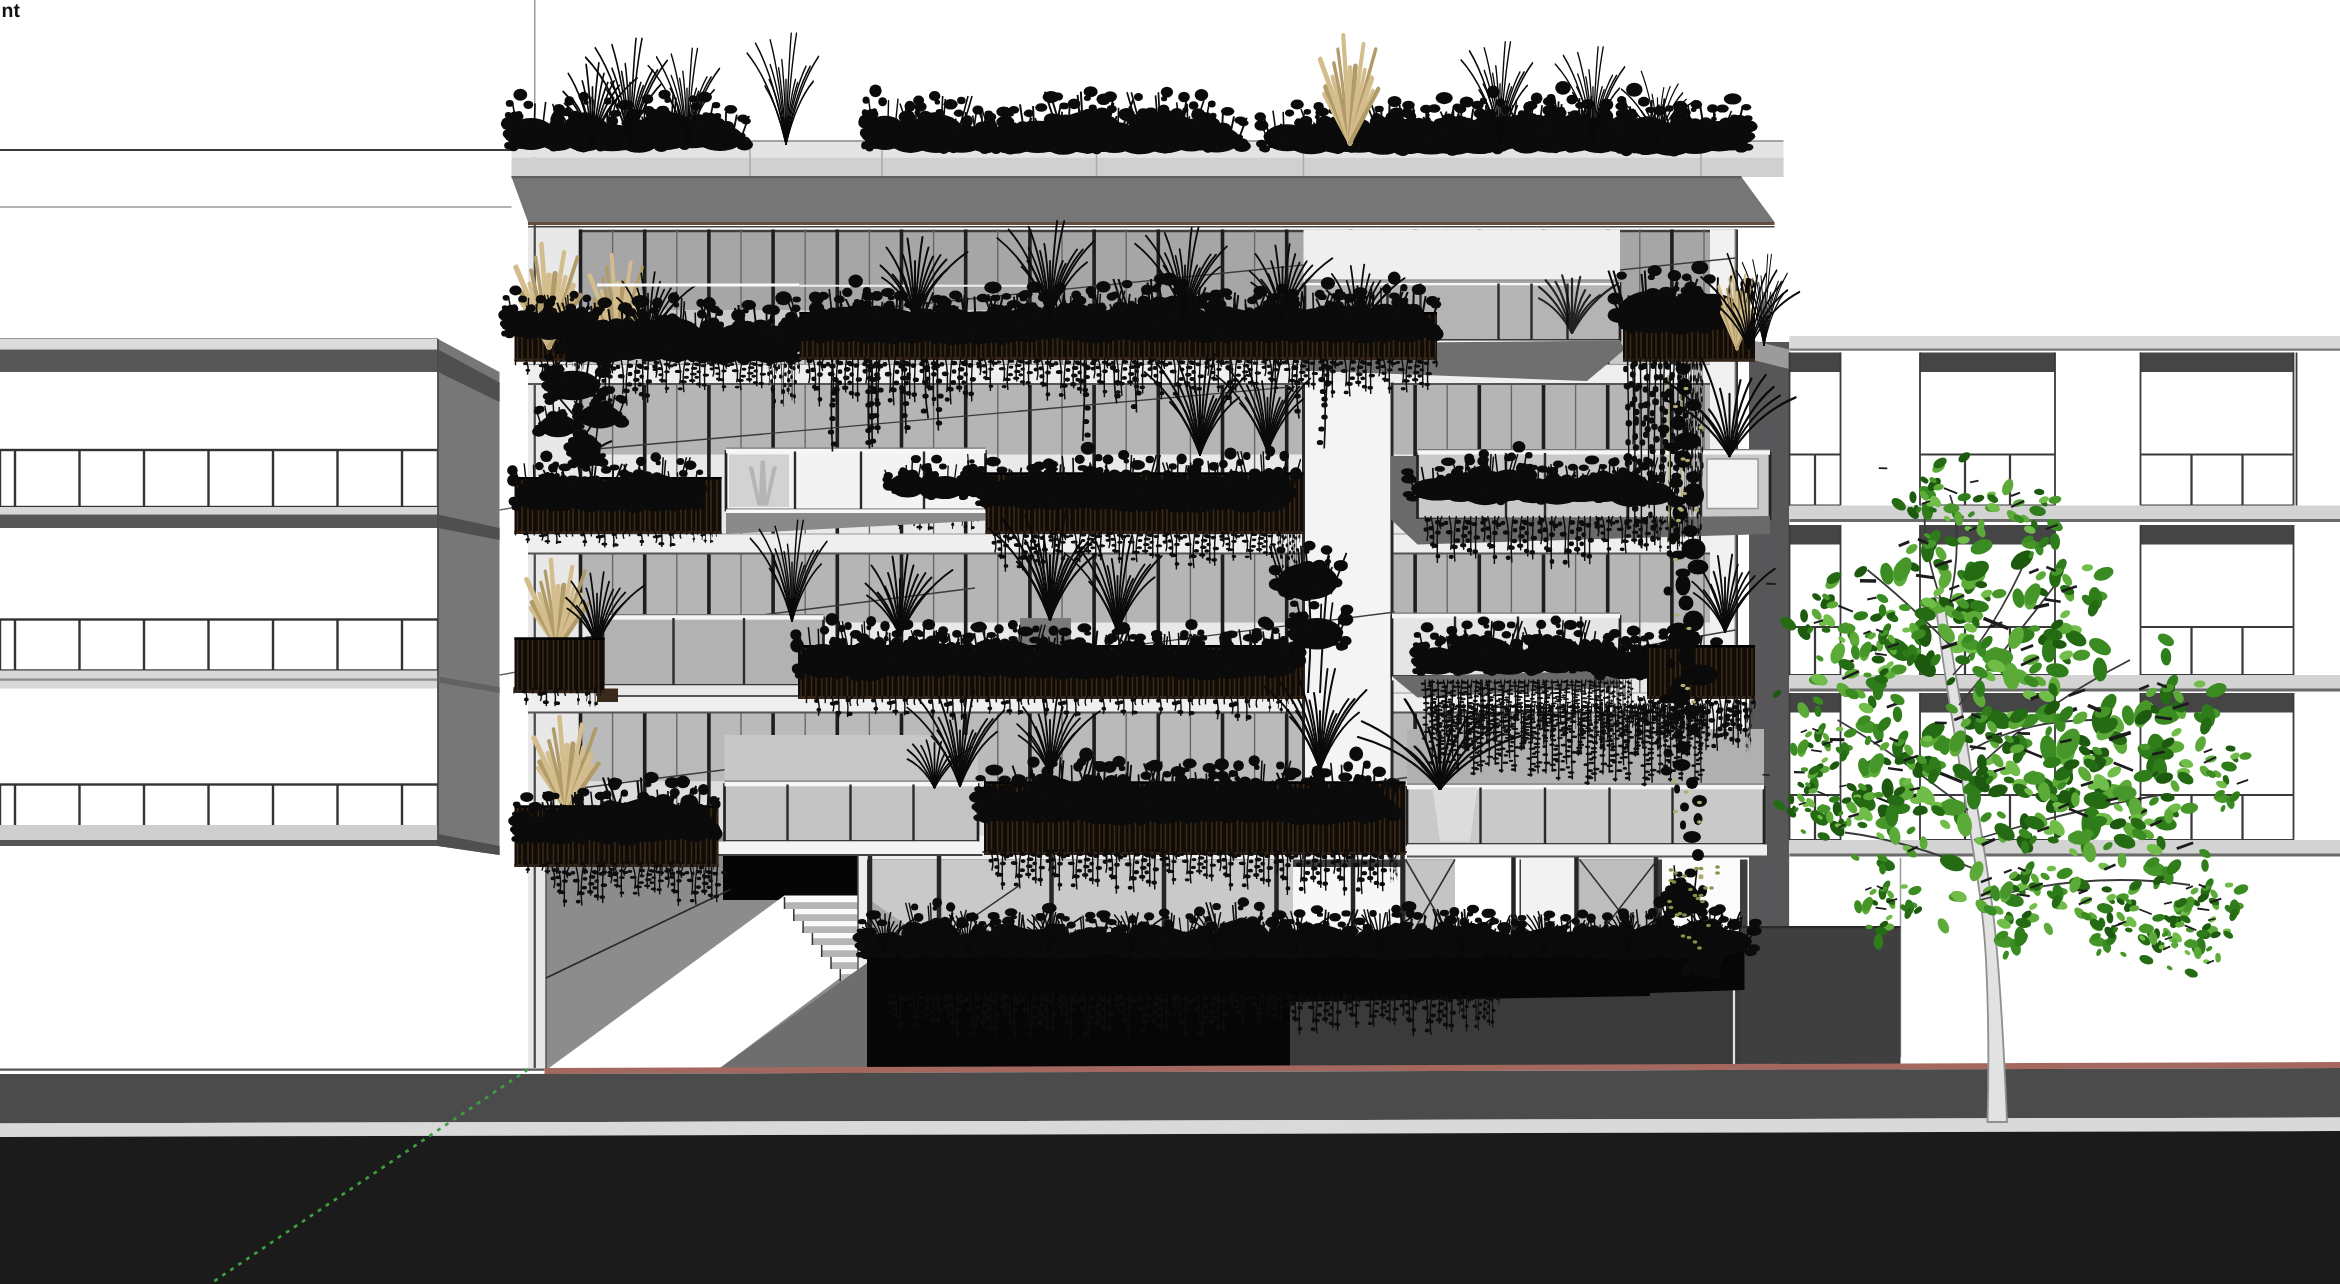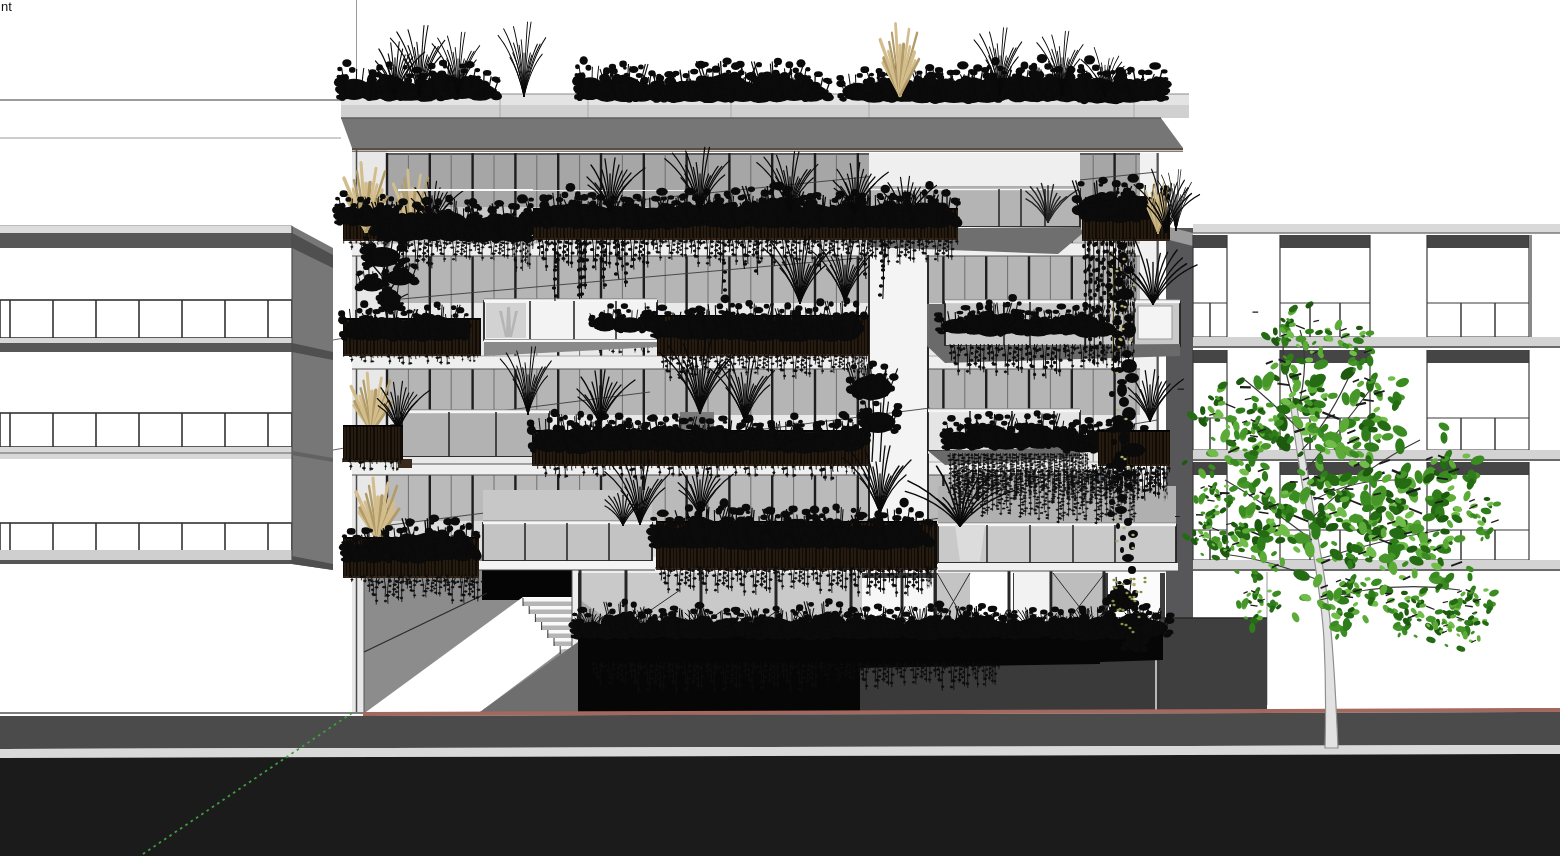--- a/index.html
+++ b/index.html
@@ -1,17 +1,17 @@
 <!DOCTYPE html>
 <html><head>
 <meta charset="utf-8">
 <title>Elevation</title>
 <style>
 html,body{margin:0;padding:0;background:#fff;font-family:"Liberation Sans",sans-serif;}
-#stage{position:relative;width:1560px;height:856px;overflow:hidden;}
+#stage{position:relative;width:1560px;height:856px;overflow:hidden;font-weight:bold;}
 </style>
 </head>
 <body>
 <div id="stage">
 <svg xmlns="http://www.w3.org/2000/svg" width="1560" height="856" viewBox="0 0 1560 856">
 <defs>
         <g id="b1" fill="#0b0b0b">
           <ellipse cx="0" cy="-10" rx="18" ry="11"></ellipse>
           <ellipse cx="-2" cy="-30" rx="3.7" ry="2.9"></ellipse>
           <ellipse cx="0" cy="-12" rx="4.1" ry="3.3"></ellipse>

